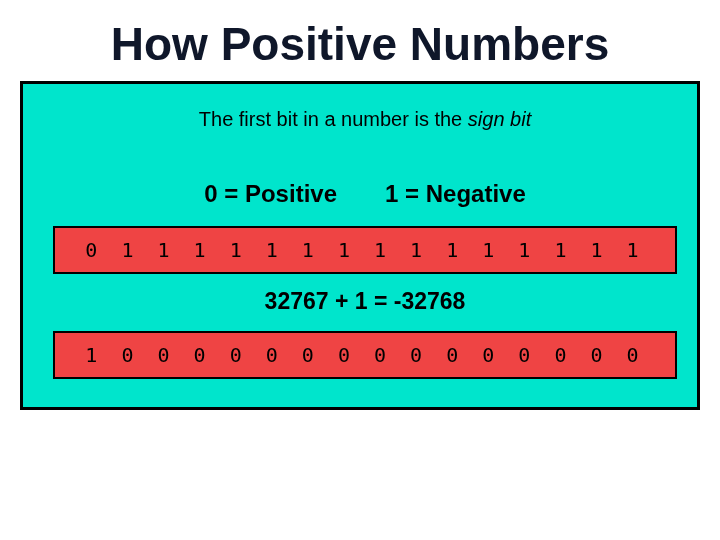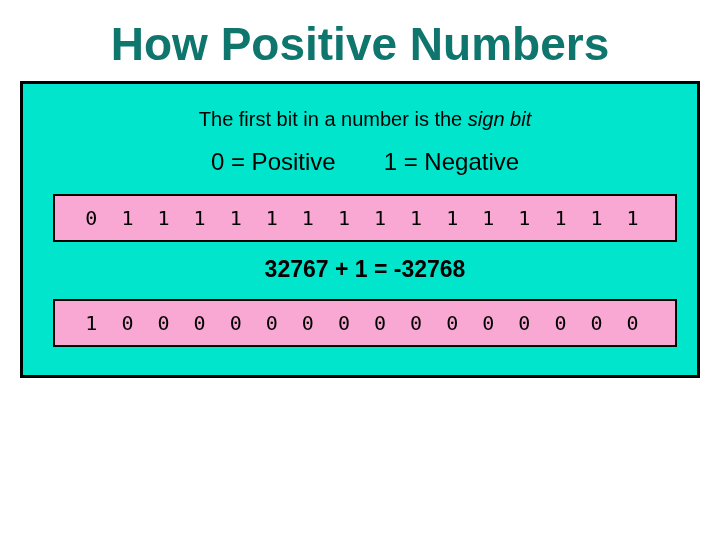--- a/index.html
+++ b/index.html
@@ -14,21 +14,21 @@
       overflow: hidden;
     }
     #title-area {
       width: 100%;
       padding: 18px 20px 10px 20px;
       text-align: center;
     }
     #title-text {
       font-size: 46px;
       font-weight: bold;
-      color: #0f766e;
+      color: #0f172a;
       line-height: 1.15;
     }
     #main-box {
       background: #00e5cc;
       border: 3px solid #000000;
       width: 680px;
       padding: 20px 20px 24px 30px;
       display: flex;
       flex-direction: column;
       align-items: center;
@@ -39,29 +39,30 @@
       text-align: center;
       line-height: 1.5;
       margin-bottom: 14px;
     }
     #description em {
       font-style: italic;
       font-weight: normal;
     }
     #sign-labels {
       font-size: 24px;
-      font-weight: normal;
+      font-weight: bold;
       color: #000000;
       margin-bottom: 18px;
       display: flex;
       gap: 48px;
       justify-content: center;
+      margin-top: 32px;
     }
     .bit-row {
-      background: #f9a8d4;
+      background: #ef4444;
       border: 2px solid #000000;
       width: 100%;
       padding: 10px 16px;
       display: flex;
       justify-content: center;
       align-items: center;
       margin-bottom: 14px;
     }
     .bit-row span {
       font-size: 20px;

